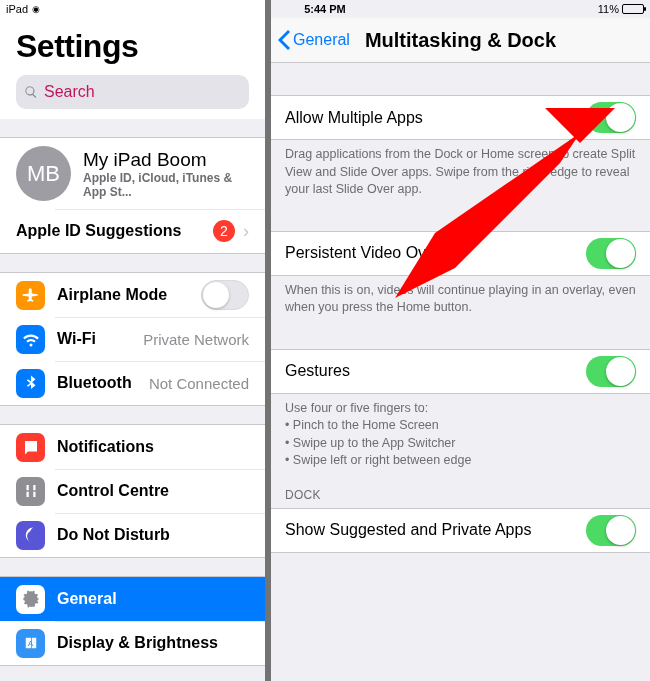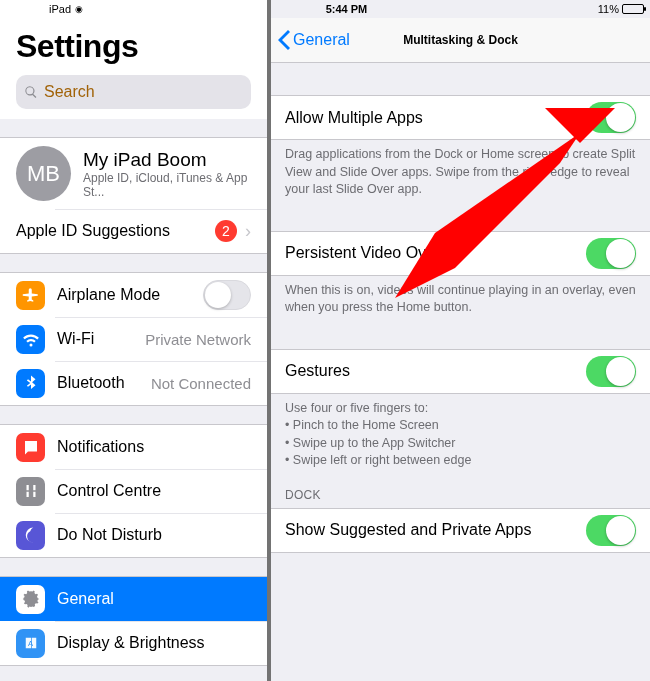--- a/index.html
+++ b/index.html
@@ -1,61 +1,61 @@
 <!DOCTYPE html>
 <html><head>
 <meta charset="utf-8">
 <style>
   * { box-sizing: border-box; margin: 0; padding: 0; }
   html, body { width: 650px; height: 681px; font-family: -apple-system, "Helvetica Neue", Arial, sans-serif; background: #fff; overflow: hidden; }
   .screen { display: flex; width: 100%; height: 100%; }
-  .sidebar { width: 271px; border-right: 4px solid #737373; background: #efeff4; display: flex; flex-direction: column; }
+  .sidebar { width: 271px; border-right: 6px solid #737373; background: #efeff4; display: flex; flex-direction: column; }
   .detail  { width: 379px; background: #efeff4; display: flex; flex-direction: column; }
 
   
   .statusbar { position: absolute; top: 0; left: 0; right: 0; height: 18px; font-size: 11px; display: flex; align-items: center; padding: 0 6px; background: transparent; z-index: 5; }
-  .statusbar .sb-left  { display: flex; align-items: center; gap: 4px; width: 200px; margin-left: 43px; }
+  .statusbar .sb-left  { display: flex; align-items: center; gap: 4px; width: 200px; }
   .statusbar .sb-center{ flex: 1; text-align: center; font-weight: 600; }
   .statusbar .sb-right { width: 200px; text-align: right; display: flex; align-items: center; justify-content: flex-end; gap: 3px; }
   .wifi-glyph { font-size: 9px; }
   .battery-shell { width: 22px; height: 10px; border: 1px solid #000; border-radius: 2px; position: relative; }
   .battery-shell::after { content:""; position:absolute; right:-3px; top:2px; width:2px; height:4px; background:#000; border-radius:1px;}
   .battery-fill { height: 100%; background:#000; width: 11%; }
 
   
   .sidebar-top { background:#fff; padding: 28px 16px 10px 16px; }
   .sidebar-title { font-size: 32px; font-weight: 700; letter-spacing: -0.5px; margin-bottom: 10px; }
-  .searchwrap { background: #e4e3e9; border-radius: 10px; height: 34px; display: flex; align-items: center; padding: 0 8px; color:#a16207; font-size: 16px; gap:6px; }
+  .searchwrap { background: #e4e3e9; border-radius: 10px; height: 34px; display: flex; align-items: center; padding: 0 8px; color:#be185d; font-size: 16px; gap:6px; }
   .searchwrap svg { width:14px; height:14px; fill:#8e8e93; }
   .group { background:#fff; border-top:1px solid #c8c7cc; border-bottom:1px solid #c8c7cc; }
   .gap { height: 18px; }
   .row { display:flex; align-items:center; min-height:44px; padding: 0 16px; position: relative; }
   .row + .row::before { content:""; position:absolute; top:0; left:55px; right:0; height:1px; background:#e5e5ea;}
   .icon { width:29px; height:29px; border-radius:7px; display:flex; align-items:center; justify-content:center; color:#fff; margin-right:12px; flex-shrink:0;}
   .icon svg { width:18px; height:18px; fill:#fff; }
-  .row-label { flex:1; font-size:16px; color:#000; }
+  .row-label { flex:1; font-size:16px; color:#000;font-weight:bold; }
   .row-value { font-size:15px; color:#8e8e93; }
   .chevron { color:#c7c7cc; font-size:18px;}
   .row.selected { background:#007aff; }
   .row.selected .row-label { color:#fff; }
   .row.selected::before { display:none; }
   .row.selected .icon { background:#fff !important; }
   .row.selected .icon svg { fill:#8e8e93; }
 
   .account-row { padding-top:8px; padding-bottom:8px; }
   .avatar { width:55px; height:55px; border-radius:50%; background:#9d9da3; color:#fff; display:flex; align-items:center; justify-content:center; font-size:22px; font-weight:500; margin-right:12px; flex-shrink:0;}
   .account-name { font-size:19px; }
-  .account-sub  { font-size:12px; color:#6d6d72; }
+  .account-sub  { font-size:12px; color:#6d6d72;font-weight:bold; }
   .badge { width:22px; height:22px; border-radius:11px; background:#ff3b30; color:#fff; font-size:14px; display:flex; align-items:center; justify-content:center; margin-right:8px;}
   .mini-toggle { width:48px; height:30px; border-radius:15px; background:#e5e5ea; border:1px solid #d9d9de; position:relative;}
   .mini-toggle .knob { position:absolute; left:1px; top:1px; width:26px; height:26px; border-radius:50%; background:#fff; box-shadow:0 1px 3px rgba(0,0,0,0.25);}
 
   
   .navbar { height:45px; margin-top:18px; background:#f8f8f8; border-bottom:1px solid #c8c7cc; display:flex; align-items:center; position:relative; }
-  .navtitle { position:absolute; left:0; right:0; text-align:center; font-size:12px; font-weight:600; }
+  .navtitle { position:absolute; left:0; right:0; text-align:center; font-size:20px; font-weight:600; }
   .backbtn { color:#007aff; font-size:16px; display:flex; align-items:center; padding-left:6px; gap:2px; position:relative; z-index:1;}
   .backbtn svg { width:14px; height:20px; fill:#007aff; }
 
   .detail-body { flex:1; overflow:hidden; padding: 0; }
   .dgroup { margin-top: 32px; }
   .drow { background:#fff; border-top:1px solid #c8c7cc; border-bottom:1px solid #c8c7cc; min-height:45px; display:flex; align-items:center; padding:0 14px; font-size:16px; }
   .drow-label { flex:1; }
   .toggle { width:50px; height:31px; border-radius:16px; position:relative; }
   .toggle.on { background:#4cd964; }
   .toggle.on .knob { position:absolute; right:1px; top:1px; width:29px; height:29px; border-radius:50%; background:#fff; box-shadow:0 1px 3px rgba(0,0,0,0.3);}

